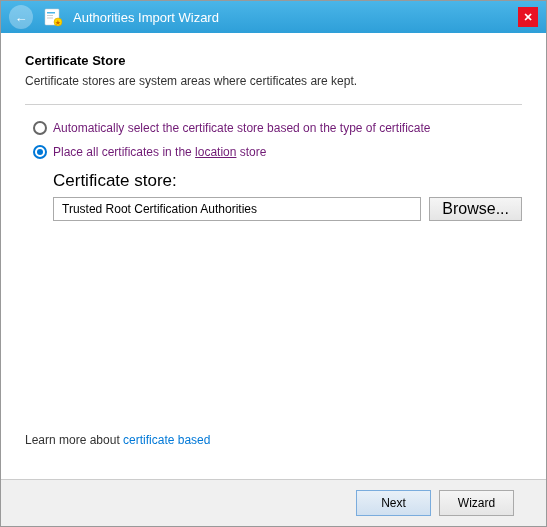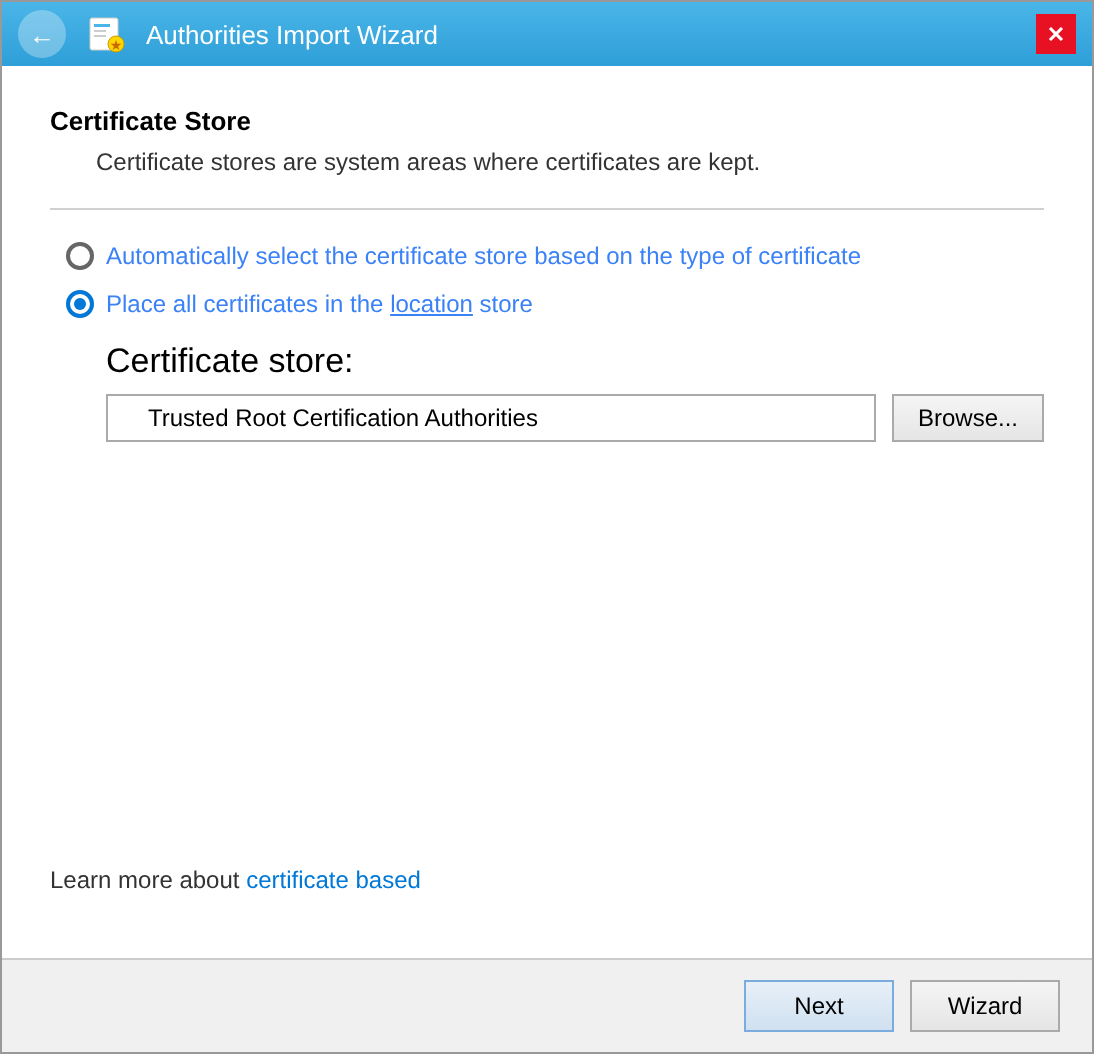--- a/index.html
+++ b/index.html
@@ -98,21 +98,20 @@
       font-size: 13px;
       font-weight: 600;
       color: #000;
       margin-bottom: 6px;
     }
 
     .section-desc {
       font-size: 12px;
       color: #333;
       margin-bottom: 16px;
-      margin-left: 23px;
     }
 
     .divider {
       border: none;
       border-top: 1px solid #d0d0d0;
       margin-bottom: 16px;
     }
 
     .info-text {
       font-size: 12px;
@@ -158,21 +157,21 @@
     .radio-input.checked::after {
       content: '';
       width: 6px;
       height: 6px;
       border-radius: 50%;
       background: #0078d7;
     }
 
     .radio-label {
       font-size: 12px;
-      color: #3b82f6;
+      color: #701a75;
     }
 
     .radio-label .underline {
       text-decoration: underline;
     }
 
     .store-section {
       margin-top: 12px;
       margin-left: 28px;
     }
@@ -186,33 +185,33 @@
     .store-input-row {
       display: flex;
       gap: 8px;
       align-items: center;
     }
 
     .store-input {
       flex: 1;
       height: 24px;
       border: 1px solid #aaa;
-      padding: 0 20px;
+      padding: 0 8px;
       font-size: 12px;
       color: #000;
       background: #fff;
       outline: none;
     }
 
     .browse-btn {
       height: 24px;
       padding: 0 12px;
       background: linear-gradient(to bottom, #f5f5f5, #e5e5e5);
       border: 1px solid #aaa;
-      font-size: 12px;
+      font-size: 16px;
       cursor: pointer;
       color: #000;
       white-space: nowrap;
     }
 
     .spacer {
       flex: 1;
     }
 
     .learn-more {
@@ -222,21 +221,21 @@
     }
 
     .learn-more a {
       color: #0078d7;
       text-decoration: none;
     }
 
     .footer {
       background: #f0f0f0;
       border-top: 1px solid #ccc;
-      padding: 10px 16px;
+      padding: 10px 32px;
       display: flex;
       justify-content: flex-end;
       gap: 8px;
       flex-shrink: 0;
     }
 
     .footer-btn {
       height: 26px;
       min-width: 75px;
       padding: 0 14px;

